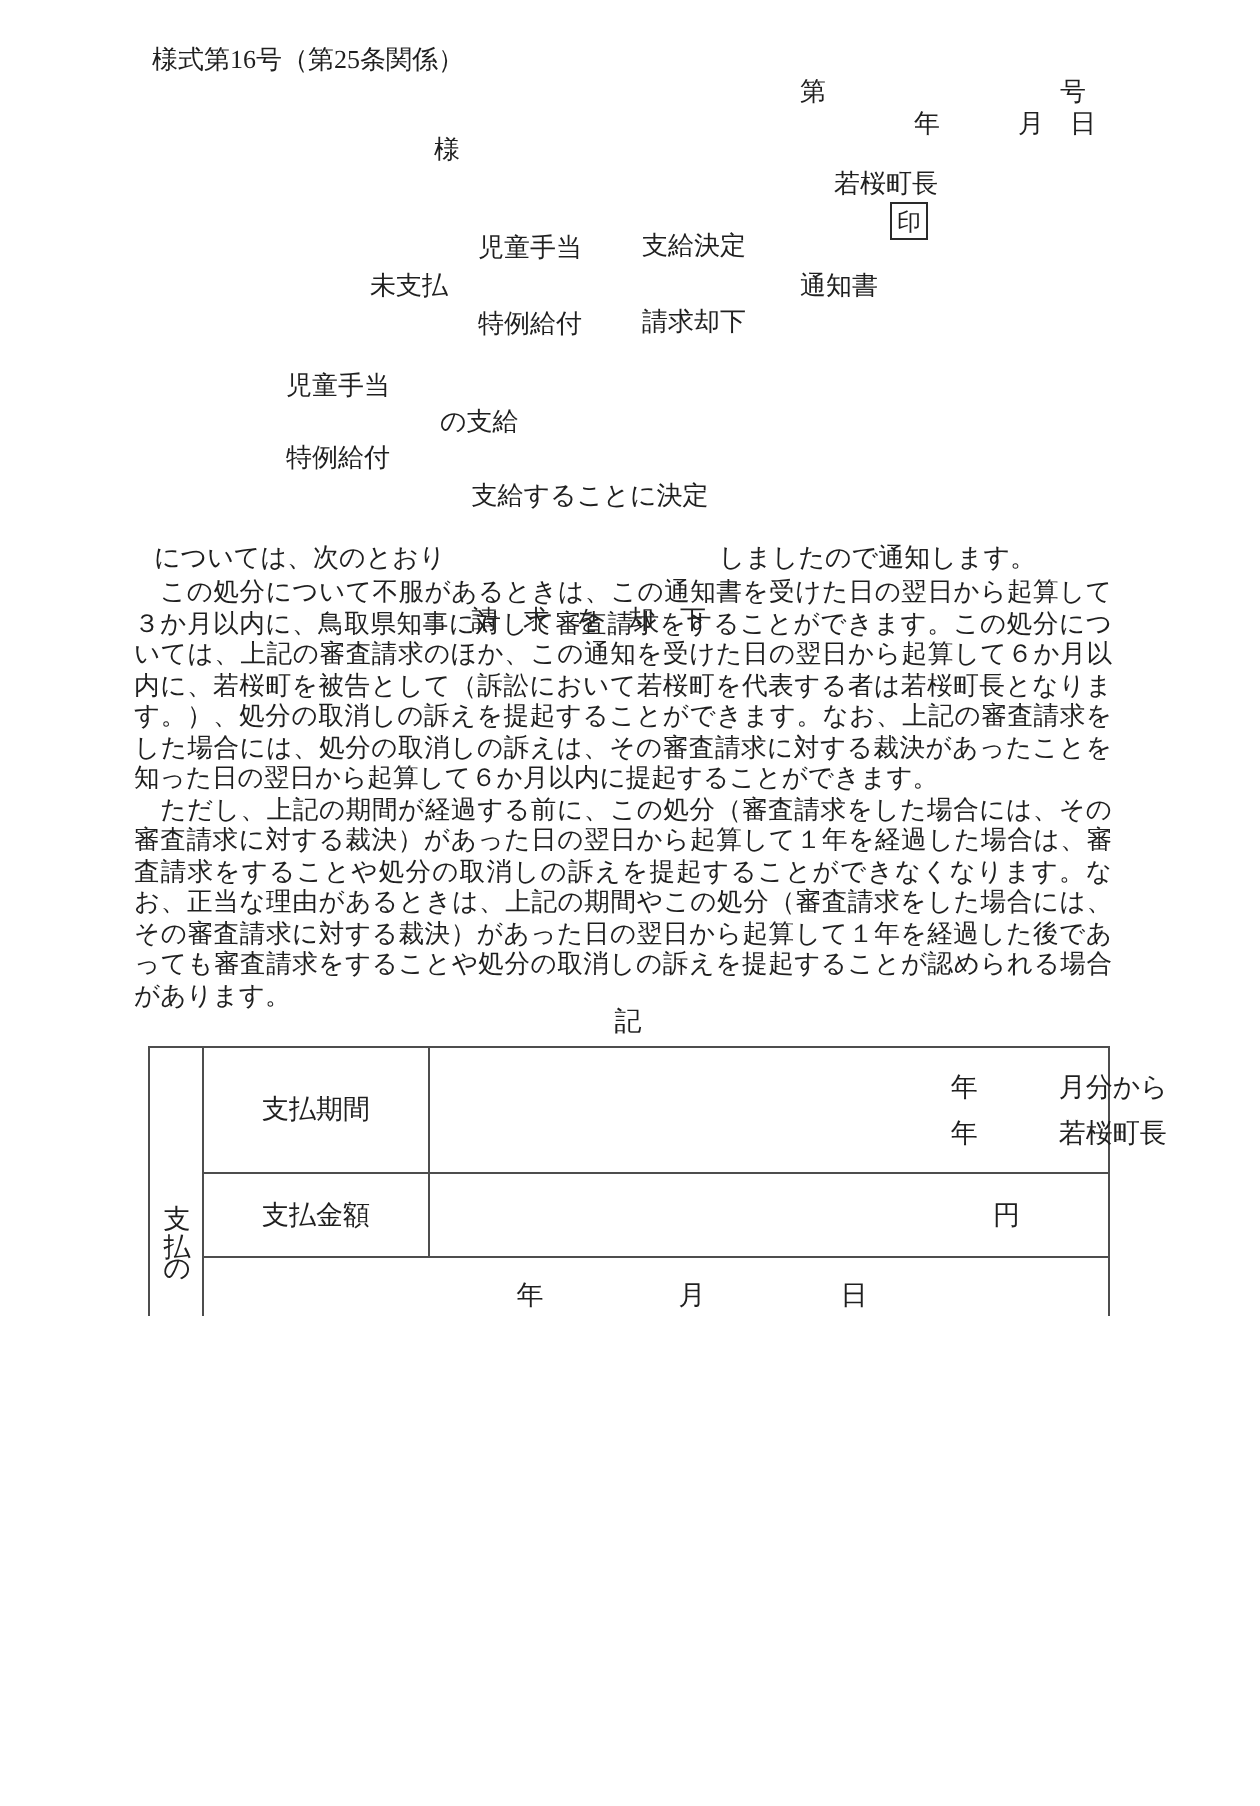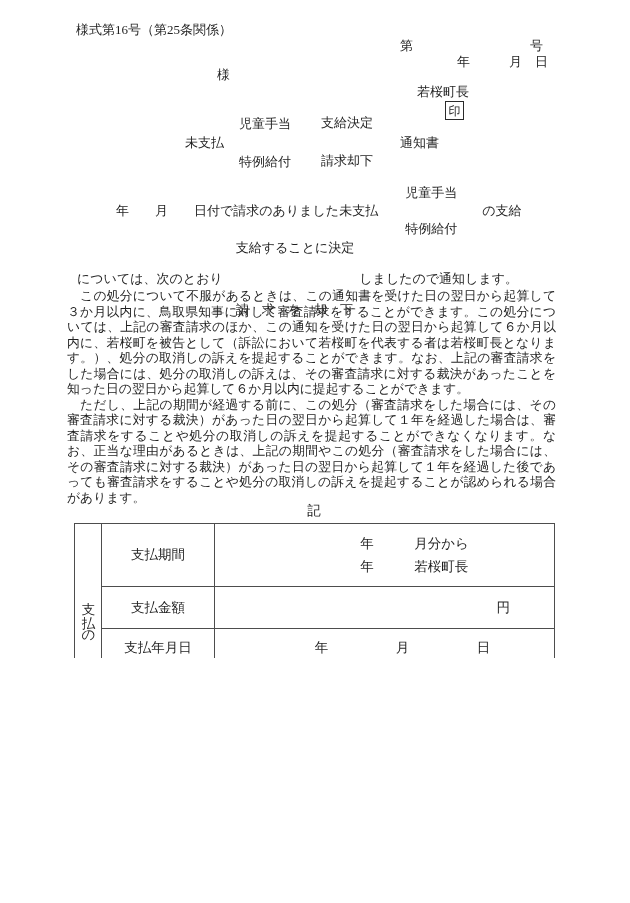--- a/index.html
+++ b/index.html
@@ -67,21 +67,21 @@
   }
   .rows { flex:1; display:flex; flex-direction:column; }
   .trow { display:flex; }
   .trow + .trow { border-top:1px solid #4d4d4d; }
   .r1 { height:62px; } .r2 { height:42px; } .r3 { height:38px; } .r4 { flex:1; }
   .rlabel {
     width:113px; border-right:1px solid #4d4d4d;
     display:flex; align-items:center; justify-content:center; white-space:pre;
   }
   .rvalue { flex:1; display:flex; align-items:center; white-space:pre; }
-  .rv-period { justify-content:center; }
+  .rv-period { justify-content:flex-end; }
   .rv-period .period-lines {
     display:flex; flex-direction:column; gap:9px; line-height:14px;
     transform:translateX(30px); white-space:pre;
   }
   .rv-amount { justify-content:flex-end; padding-right:44px; }
   .rv-date   { justify-content:center; }
   .rv-date span { transform:translateX(18px); }
   .tbl-bottom { display:flex; border-top:1px solid #4d7c0f; flex:1; }
   .blabel {
     width:91px; border-right:1px solid #4d4d4d;
@@ -111,21 +111,20 @@
       <span>特例給付</span>
     </span>
     <span class="stack stack-t stack2">
       <span>支給決定</span>
       <span>請求却下</span>
     </span>
     <span class="t-suffix">通知書</span>
   </div>
 
   <div class="abs request-row">
-    <span>年　　月　　日付で請求のありました未支払</span>
     <span class="stack stack-s">
       <span>児童手当</span>
       <span>特例給付</span>
     </span>
     <span class="r-tail">の支給</span>
   </div>
 
   <div class="abs decision-row">
     <span>については、次のとおり</span>
     <span class="stack stack-s">
@@ -157,21 +156,20 @@
             </span>
           </div>
         </div>
         <div class="trow r2">
           <div class="rlabel">支払金額</div>
           <div class="rvalue rv-amount">
             <span>円</span>
           </div>
         </div>
         <div class="trow r3">
-          <div class="rlabel">支払年月日</div>
           <div class="rvalue rv-date">
             <span>年　　　　　月　　　　　日</span>
           </div>
         </div>
         <div class="trow r4">
           <div class="rlabel">支払方法</div>
           <div class="rvalue"></div>
         </div>
       </div>
     </div>

